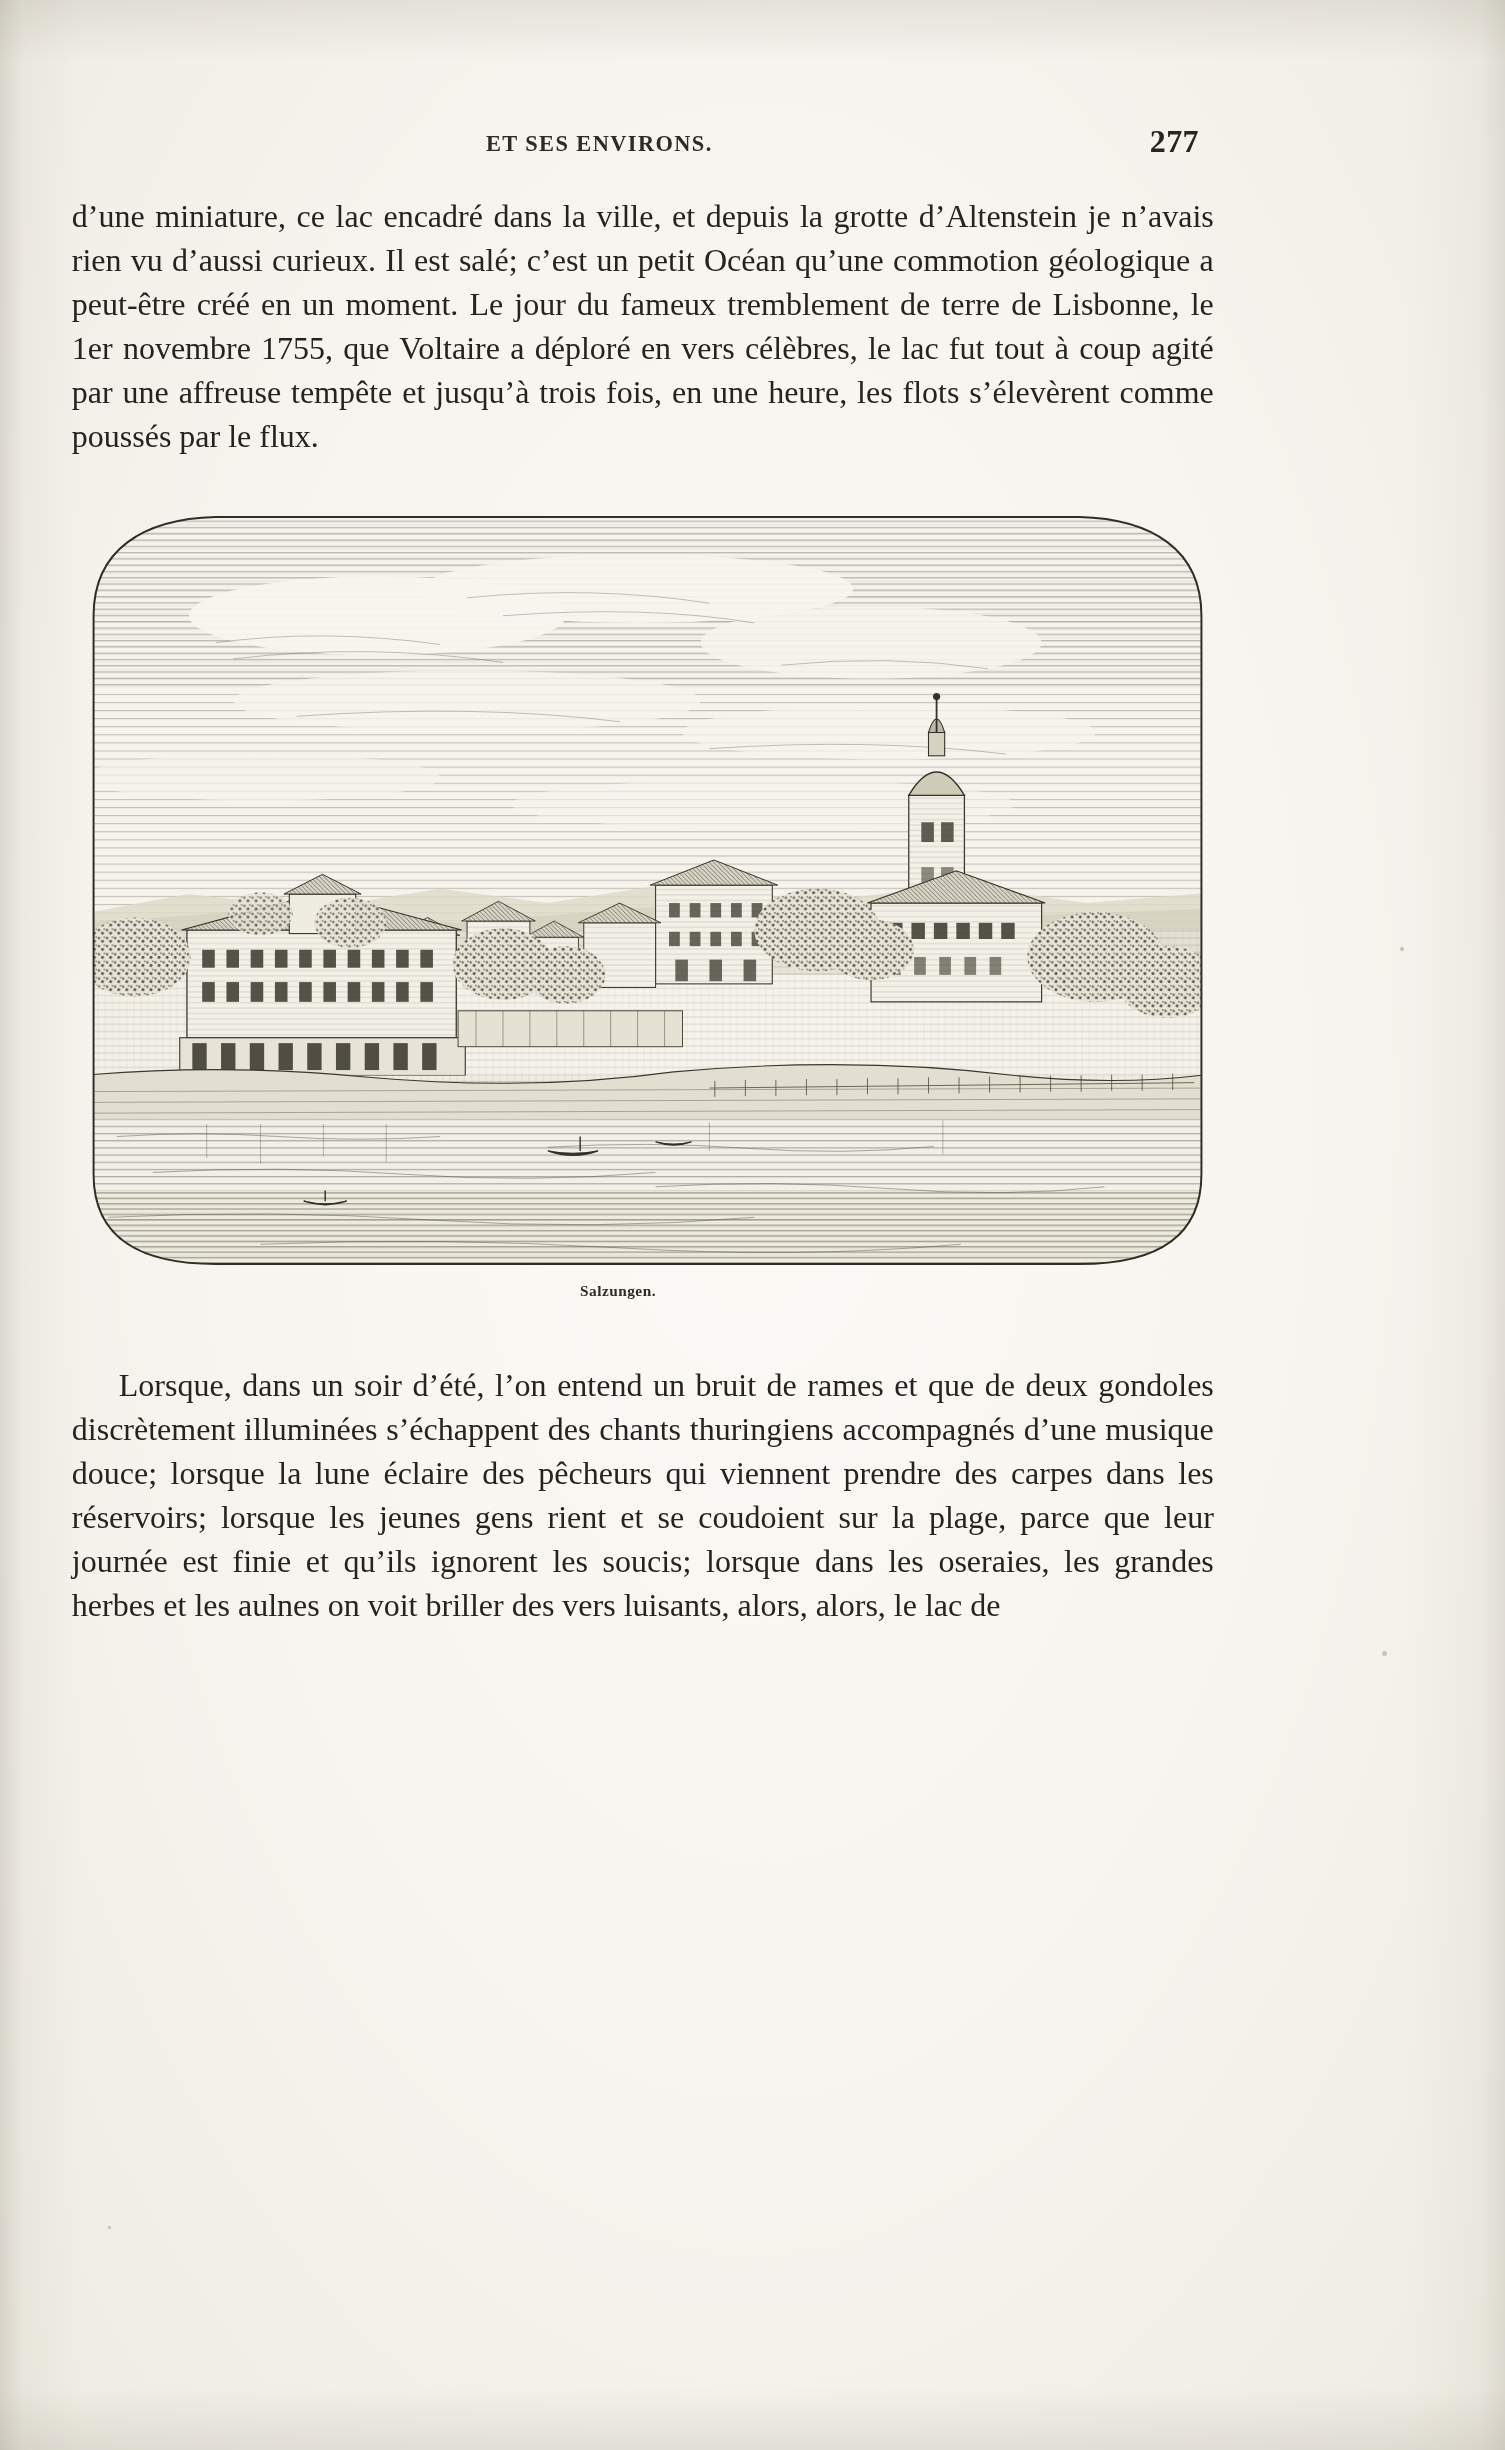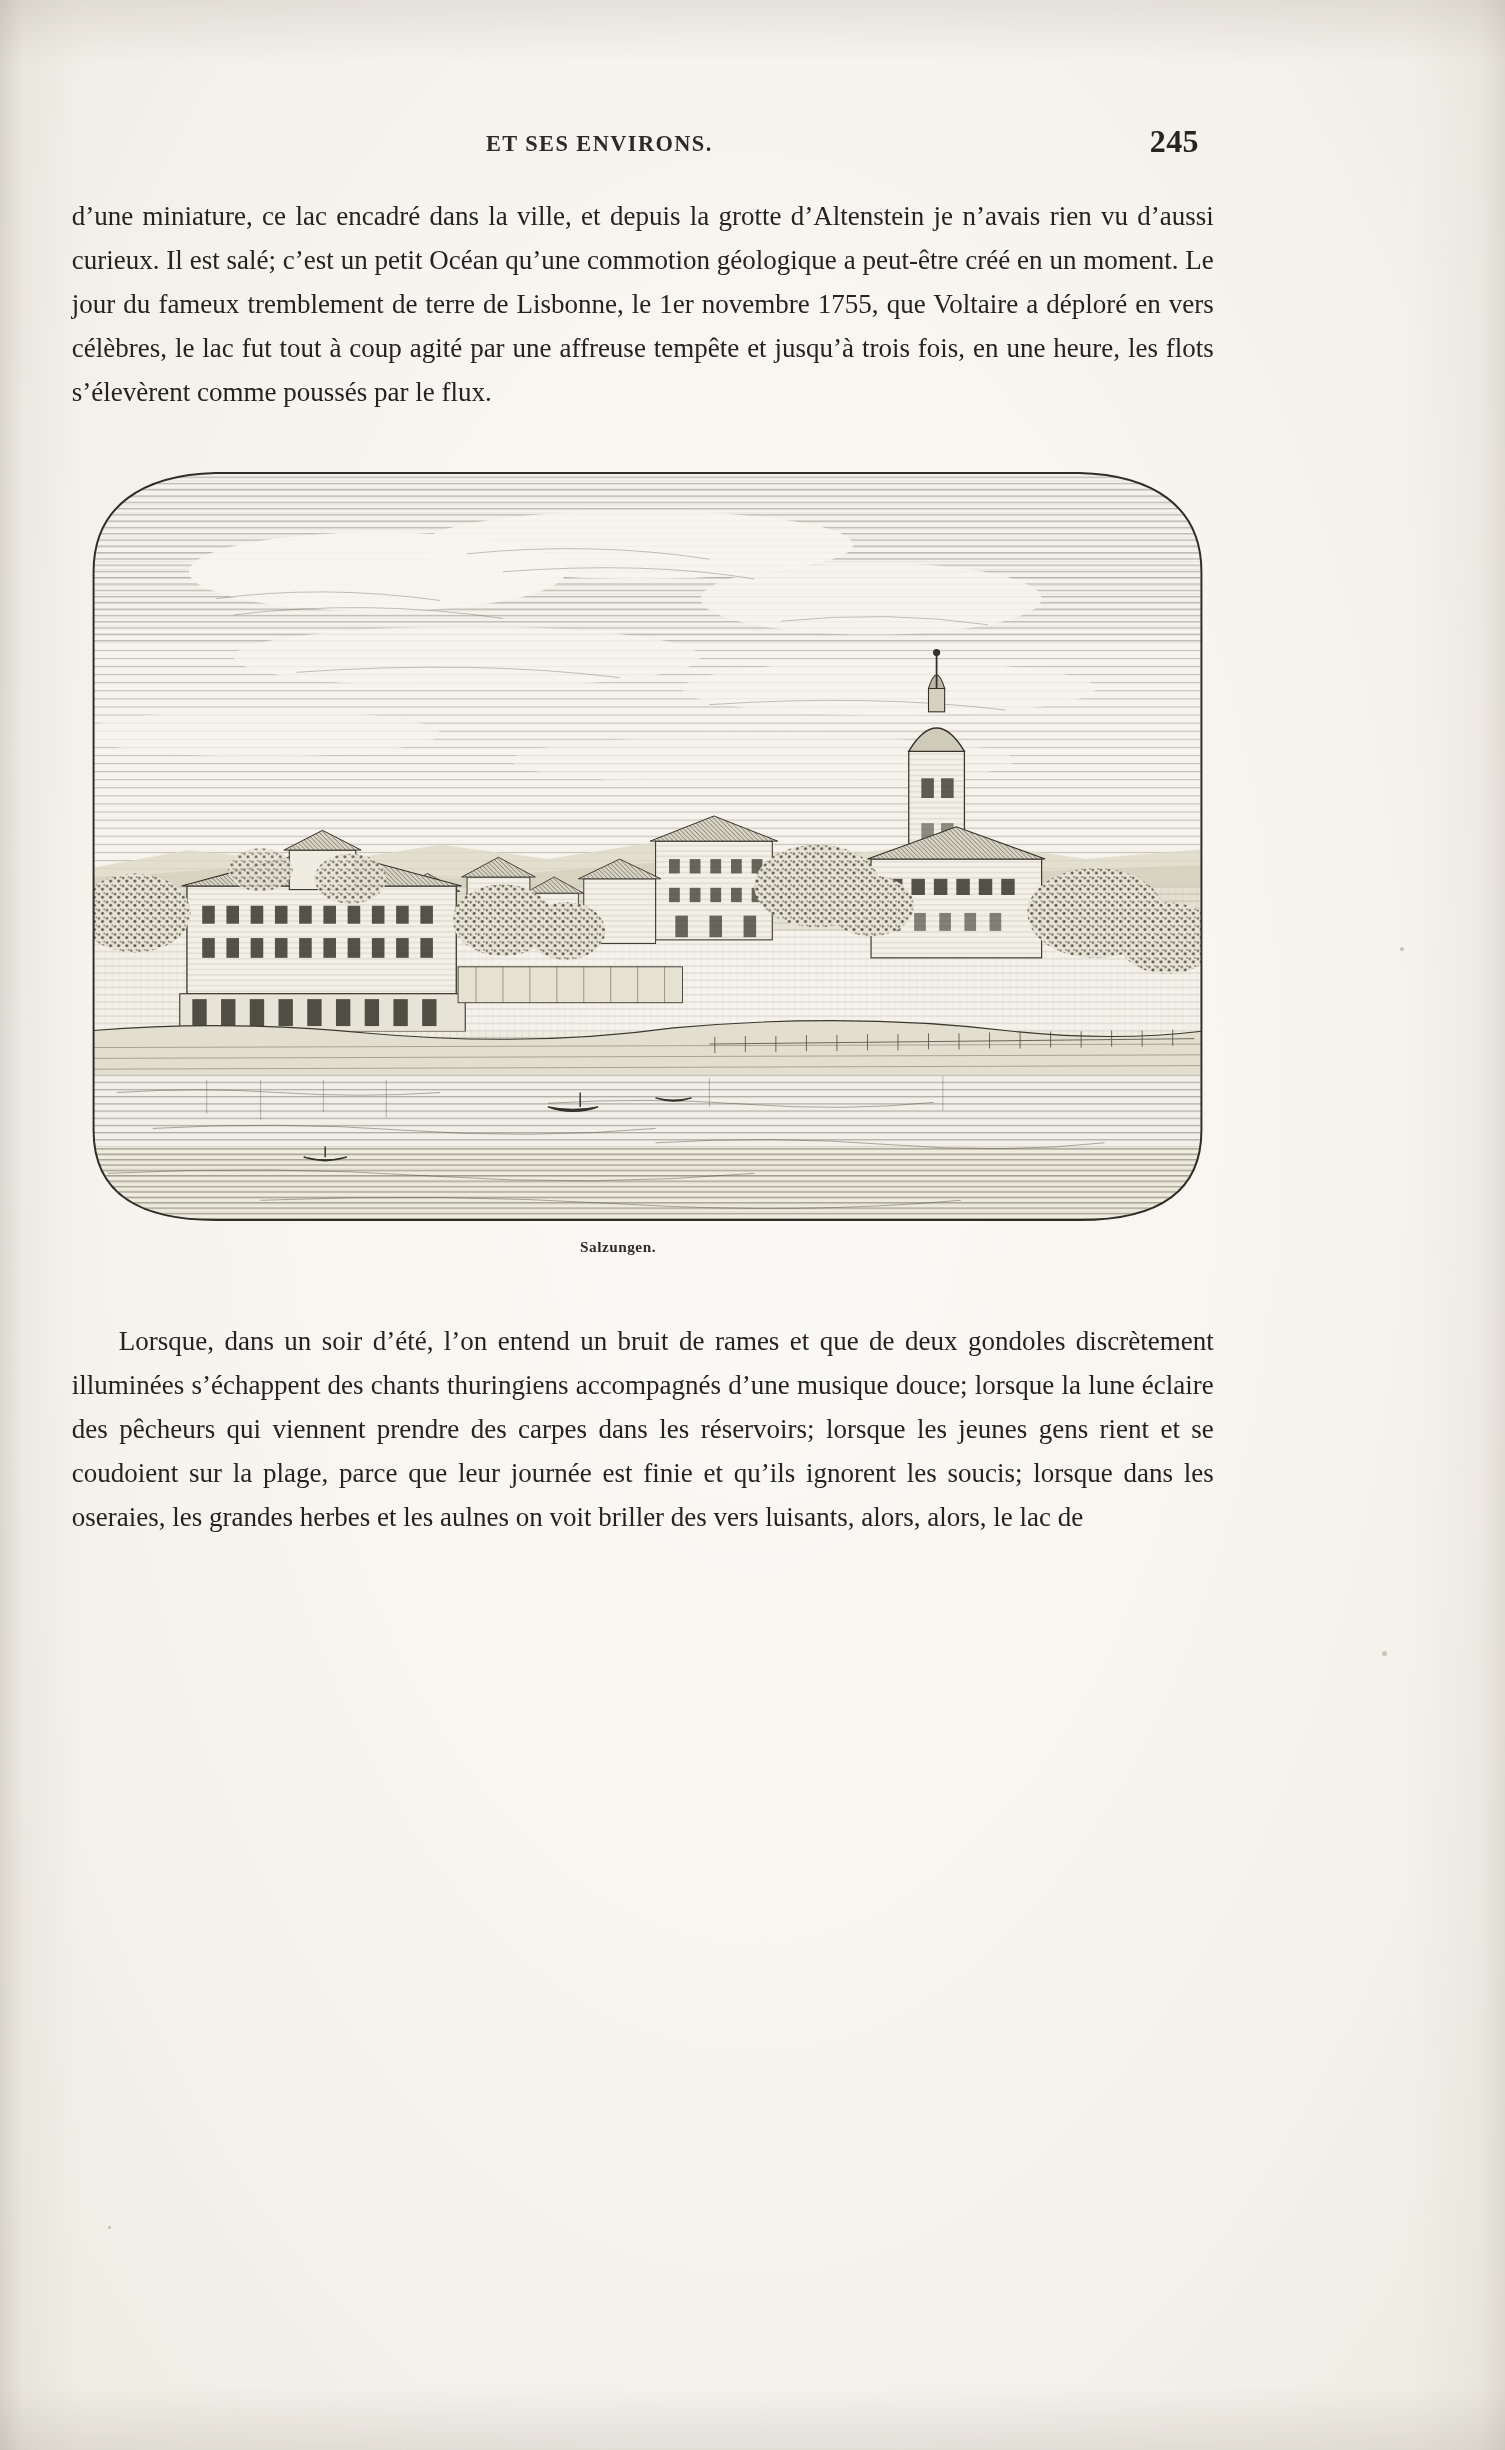--- a/index.html
+++ b/index.html
@@ -70,21 +70,21 @@
     right: 29px;
     top: -8px;
     font-size: 32px;
     font-weight: 700;
     color: #26251f;
     letter-spacing: 0.4px;
   }
 
   
   .para {
-    font-size: 27px;
+    font-size: 32px;
     line-height: 44px;
     color: #242320;
     text-align: justify;
     text-justify: inter-word;
     -webkit-hyphens: none;
     hyphens: none;
     margin: 0;
     font-family: "Liberation Serif", serif;
   }
   .para.top {
@@ -133,21 +133,21 @@
 <div class="page">
 
   <div class="speck" style="left:1382px; top:1651px; width:4.5px; height:5.4px;"></div>
   <div class="speck" style="left:1400px; top:947px; width:3.6px; height:3.6px;"></div>
   <div class="speck" style="left:108px; top:2226px; width:2.7px; height:2.7px;"></div>
 
   <div class="content">
 
     <div class="runhead">
       <div class="runhead-title">ET SES ENVIRONS.</div>
-      <div class="runhead-page">245</div>
+      <div class="runhead-page">277</div>
     </div>
 
     <p class="para top">d’une miniature, ce lac encadré dans la ville, et depuis la grotte d’Altenstein je n’avais rien vu d’aussi curieux. Il est salé; c’est un petit Océan qu’une commotion géologique a peut-être créé en un moment. Le jour du fameux tremblement de terre de Lisbonne, le 1er novembre 1755, que Voltaire a déploré en vers célèbres, le lac fut tout à coup agité par une affreuse tempête et jusqu’à trois fois, en une heure, les flots s’élevèrent comme poussés par le flux.</p>
 
     <div class="figure">
       <div class="engraving-wrap">
         <svg class="engraving" viewBox="0 0 1262 852" preserveAspectRatio="none">
           <defs>
 
             <pattern id="skyhatch" width="6" height="7" patternUnits="userSpaceOnUse">

